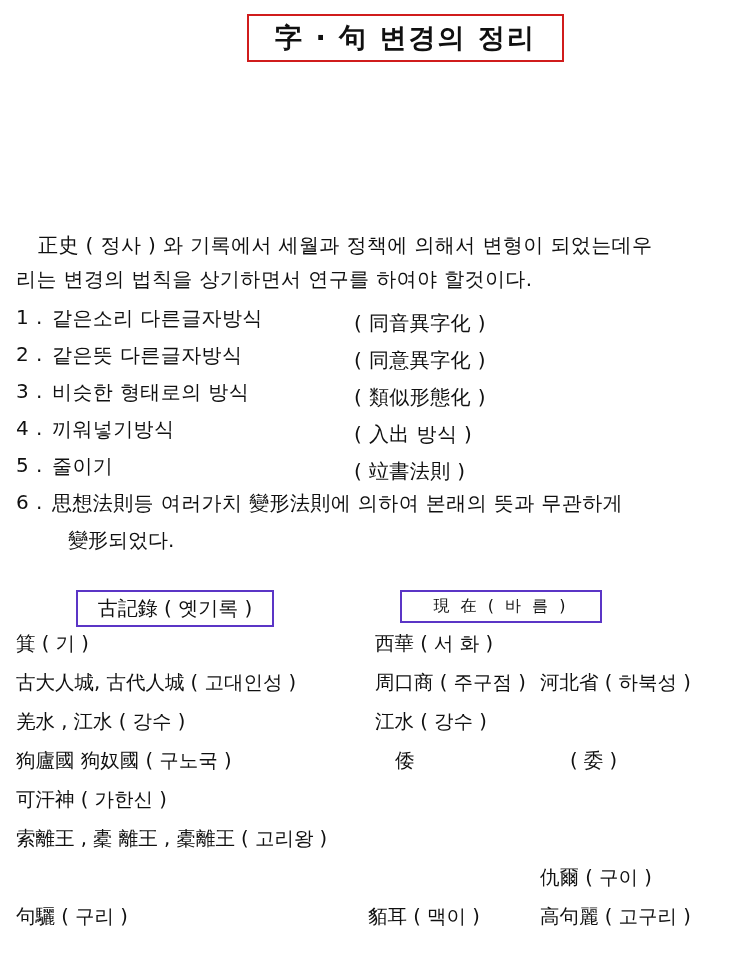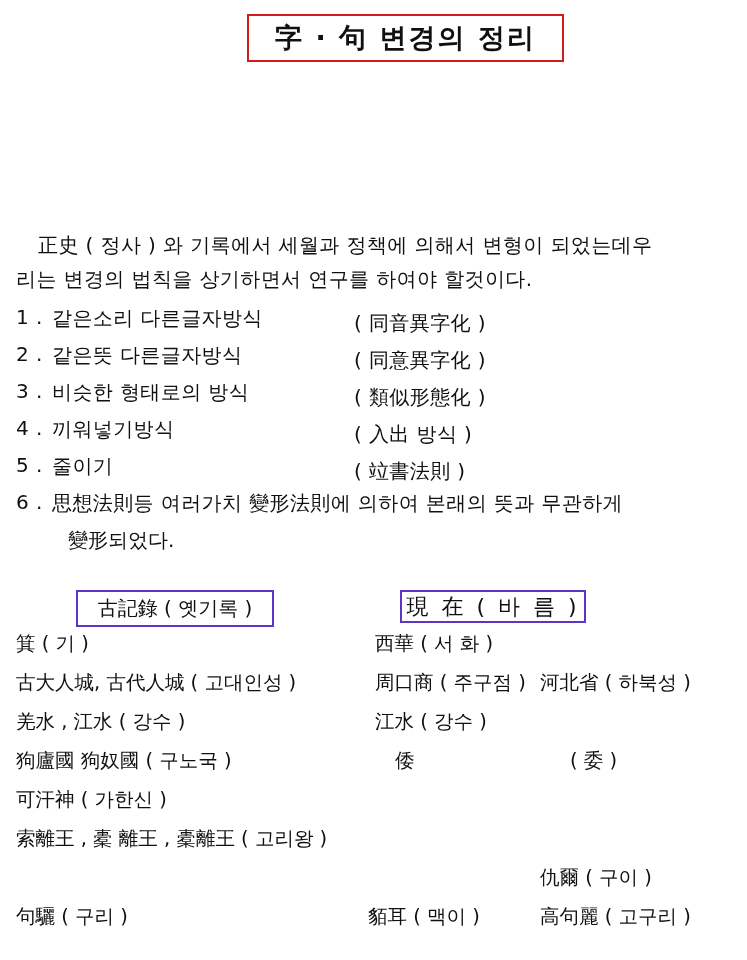--- a/index.html
+++ b/index.html
@@ -108,28 +108,28 @@
     align-items: center;
     justify-content: center;
     font-size: 20px;
     white-space: nowrap;
     margin-left: 26px;
   }
   #hdr-right {
     position: absolute;
     left: 400px;
     top: 590px;
-    width: 186px;
+    width: 202px;
     height: 33px;
     border: 2px solid #5b35c6;
     box-sizing: border-box;
     display: flex;
     align-items: center;
     justify-content: center;
-    font-size: 22px;
+    font-size: 16px;
     letter-spacing: 3px;
     white-space: nowrap;
   }
 
   
   #rows {
     position: absolute;
     left: 0;
     top: 630px;
     width: 747px;

